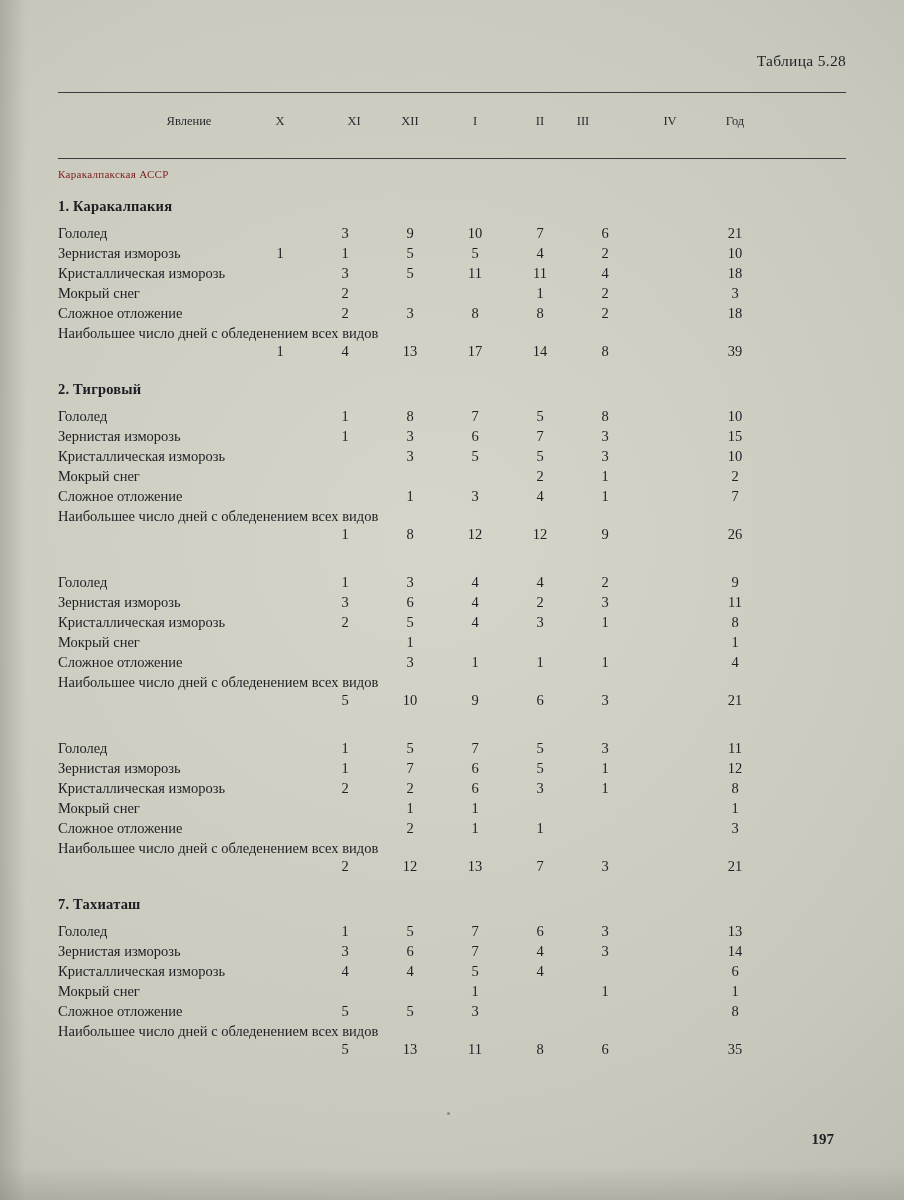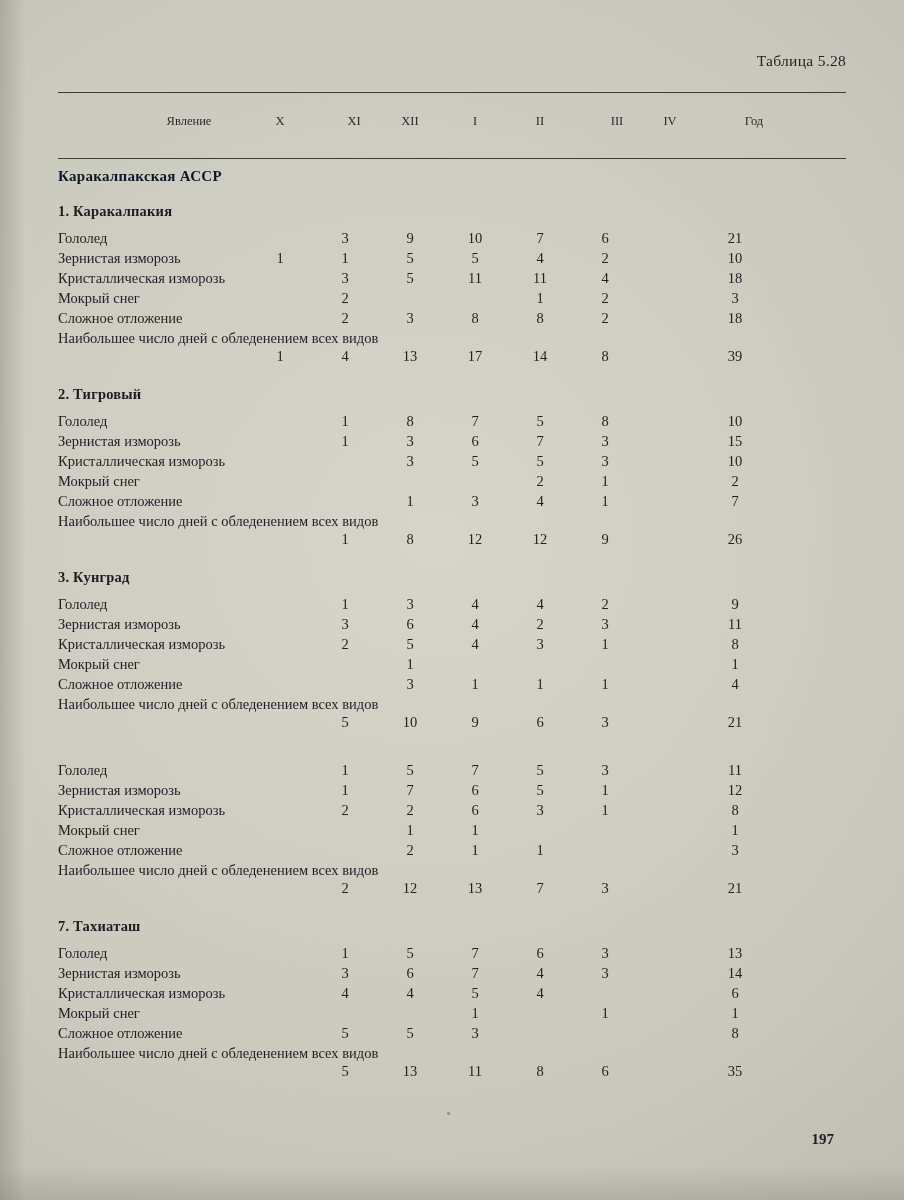--- a/index.html
+++ b/index.html
@@ -98,24 +98,24 @@
 
   .group-title {
     font-size: 14.5px;
     font-weight: bold;
     letter-spacing: 0.2px;
     color: #1c1c22;
     margin: 0;
     padding: 0;
   }
   .region-title {
-    font-size: 15px;
-    font-weight: bold;
+    font-size: 11px;
+    font-weight: normal;
     letter-spacing: 0.3px;
-    color: #0f172a;
+    color: #7f1d1d;
   }
 
   .rows {
     position: relative;
   }
   .row {
     position: relative;
     height: 20px;
     font-size: 14.5px;
     color: #1f1f25;
@@ -173,23 +173,23 @@
   <div class="table-number">Таблица 5.28</div>
 
   <div class="rule top"></div>
   <div class="head-row">
       <div class="head-cell" style="left: 86px; width: 90px;">Явление</div>
       <div class="head-cell" style="left: 202px; width: 40px;">X</div>
       <div class="head-cell" style="left: 276px; width: 40px;">XI</div>
       <div class="head-cell" style="left: 332px; width: 40px;">XII</div>
       <div class="head-cell" style="left: 397px; width: 40px;">I</div>
       <div class="head-cell" style="left: 462px; width: 40px;">II</div>
-      <div class="head-cell" style="left: 539px; width: 40px;">III</div>
+      <div class="head-cell" style="left: 505px; width: 40px;">III</div>
       <div class="head-cell" style="left: 592px; width: 40px;">IV</div>
-      <div class="head-cell" style="left: 676px; width: 40px;">Год</div>
+      <div class="head-cell" style="left: 657px; width: 40px;">Год</div>
     </div>
   <div class="rule bottom"></div>
 
   <div class="tbl">
     <div class="region-title">Каракалпакская АССР</div>
     <div id="stations">
         <div class="spacer-md"></div>
         <div class="group-title">1. Каракалпакия</div>
         <div class="spacer-sm"></div>
         <div class="rows">
@@ -325,21 +325,20 @@
             <div class="cell" style="left: 267px;">1</div>
             <div class="cell" style="left: 332px;">8</div>
             <div class="cell" style="left: 397px;">12</div>
             <div class="cell" style="left: 462px;">12</div>
             <div class="cell" style="left: 527px;">9</div>
             <div class="cell" style="left: 592px;"></div>
             <div class="cell" style="left: 657px;">26</div>
           </div>
         </div>
         <div class="spacer-md"></div>
-        <div class="group-title">3. Кунград</div>
         <div class="spacer-sm"></div>
         <div class="rows">
           <div class="row">
             <div class="label">Гололед</div>
             <div class="cell" style="left: 202px;"></div>
             <div class="cell" style="left: 267px;">1</div>
             <div class="cell" style="left: 332px;">3</div>
             <div class="cell" style="left: 397px;">4</div>
             <div class="cell" style="left: 462px;">4</div>
             <div class="cell" style="left: 527px;">2</div>

